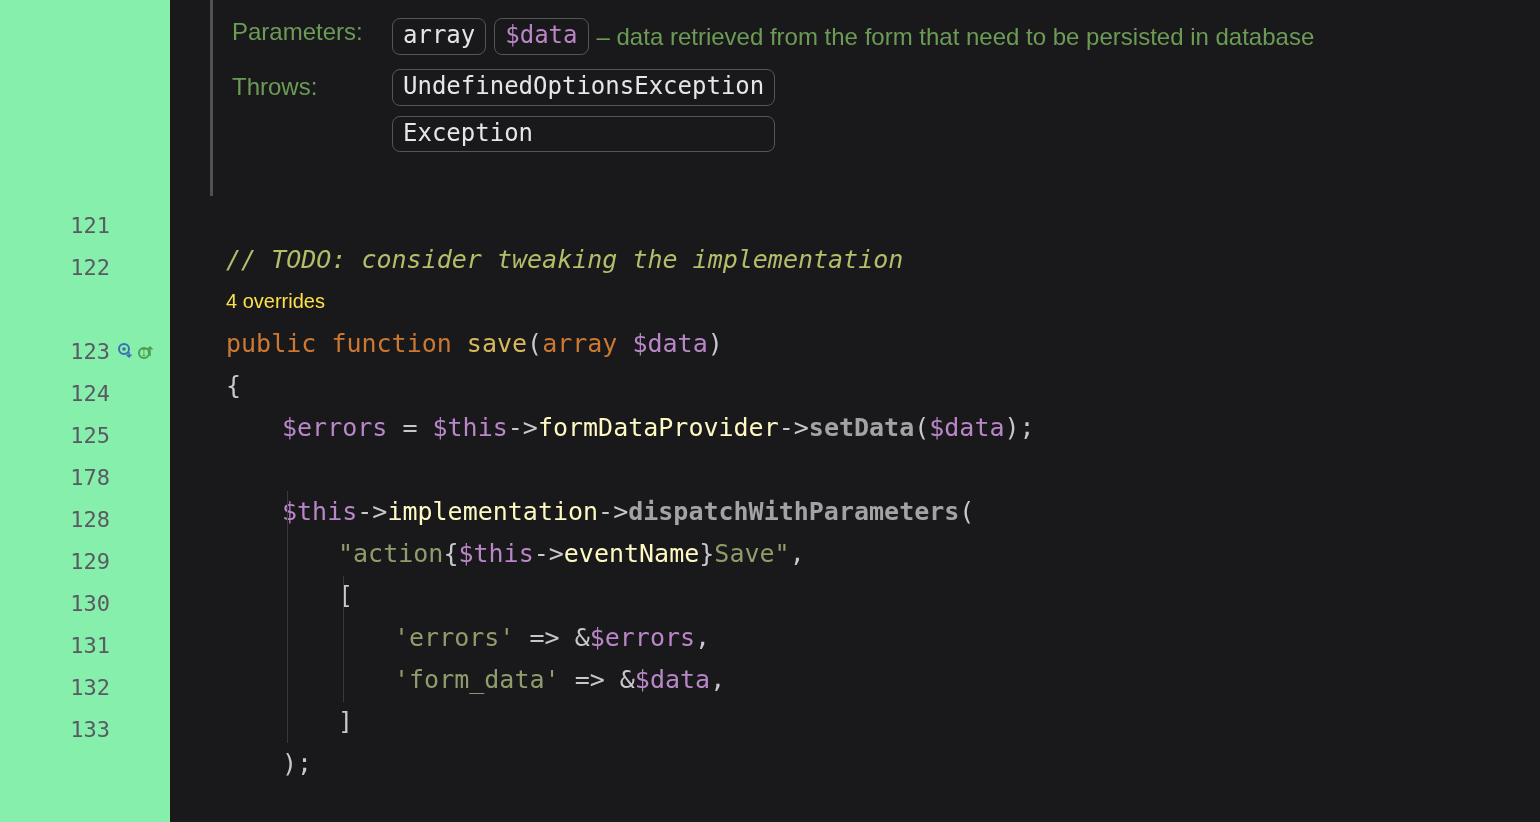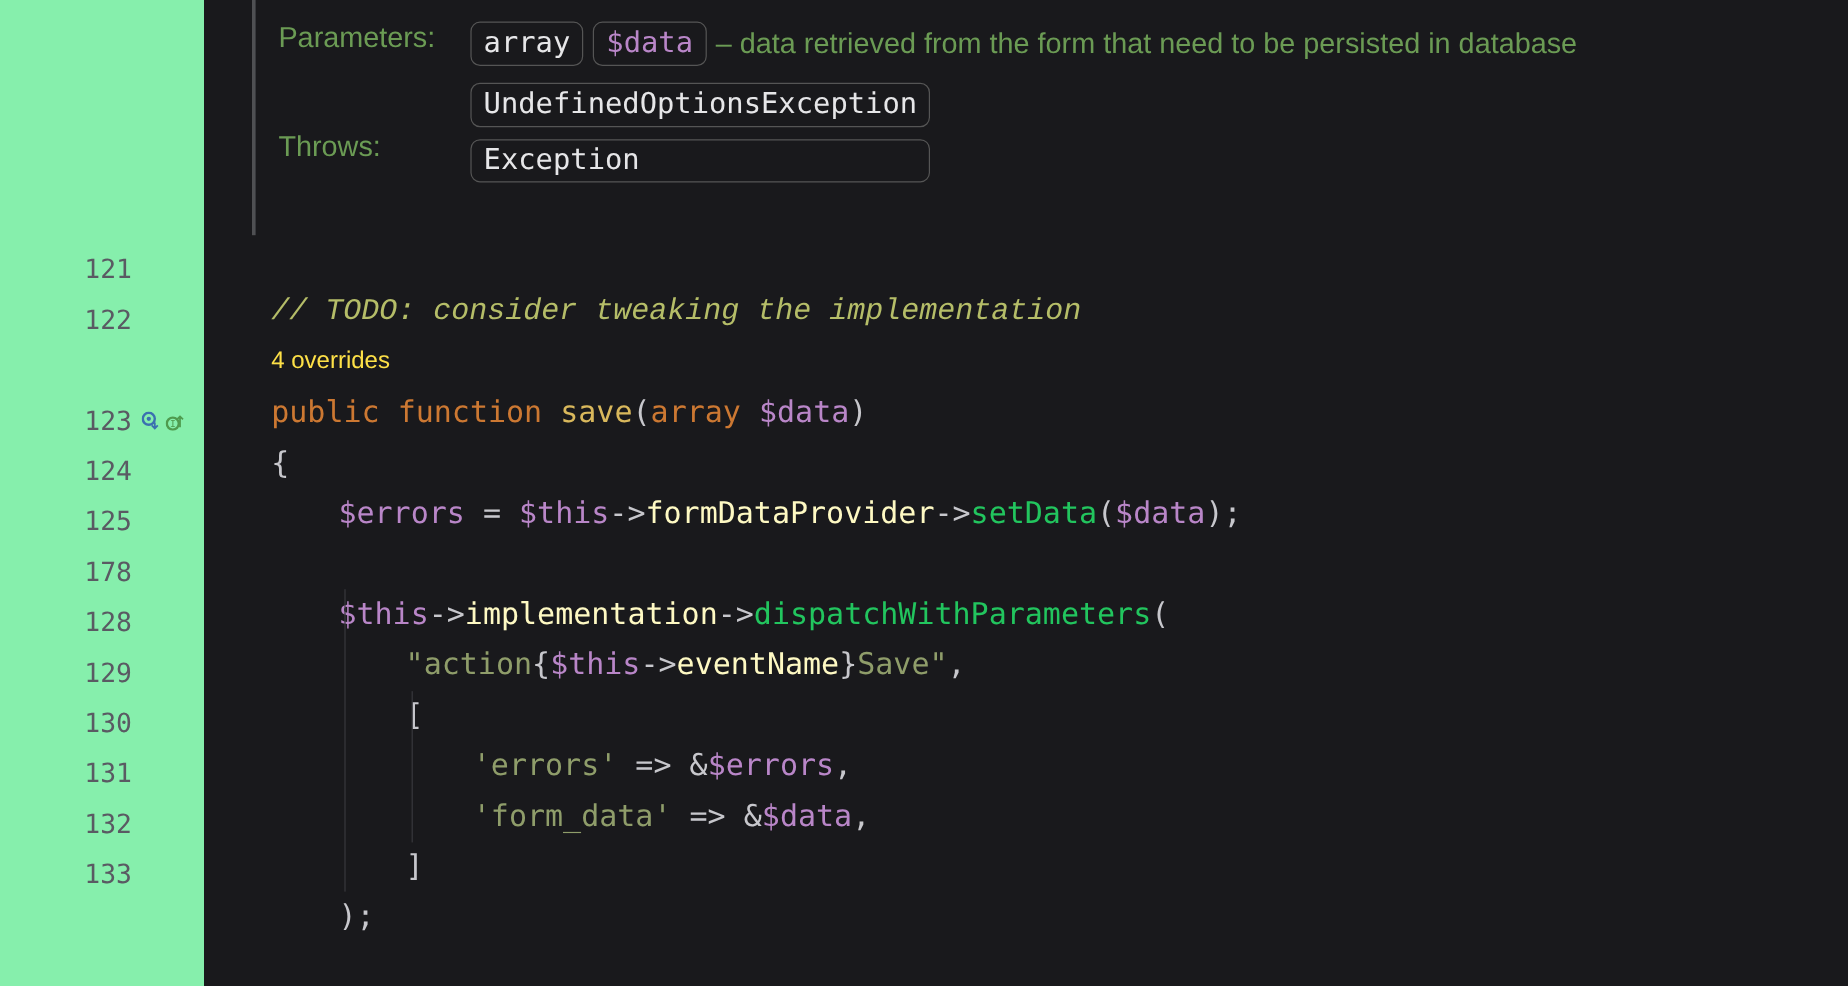--- a/index.html
+++ b/index.html
@@ -6,42 +6,42 @@
   html,body { width:1540px; height:822px; background:#19191c; font-family:ui-monospace,Menlo,Consolas,monospace; overflow:hidden; }
   .editor { display:flex; width:100%; height:100%; }
   .gutter { width:170px; flex:none; padding-top:204px; background:#86efac; position:relative; }
   .gutter .row { height:42px; display:flex; align-items:center; justify-content:flex-end; padding-right:60px; color:#5a5a63; font-size:22px; position:relative; }
   .gutter .row .g-icons { position:absolute; right:16px; top:50%; transform:translateY(-50%); display:flex; gap:4px; align-items:center; }
   .code  { flex:1; position:relative; }
   .doc   { position:relative; padding:18px 0 30px 62px; }
   .doc-border { position:absolute; left:40px; top:0; bottom:0; border-left:3px solid #4f5053; }
   .doc-row { display:flex; align-items:flex-start; gap:10px; margin-bottom:14px; }
   .doc-label { color:#6b9b54; font-size:24px; font-family:-apple-system,BlinkMacSystemFont,"Segoe UI",sans-serif; font-weight:500; width:150px; flex:none; }
-  .throws .doc-label { padding-top:4px;margin-top:36px; }
+  .throws .doc-label { padding-top:4px; }
   .tags { display:flex; flex-wrap:wrap; gap:6px 8px; align-items:center; }
   .tag  { border:1.5px solid #555; border-radius:8px; padding:2px 10px 4px 10px; font-size:24px; line-height:1.2; }
   .tag-white  { color:#e6e6e8; }
   .tag-purple { color:#b986c8; }
   .doc-text { color:#6b9b54; font-size:24px; font-family:-apple-system,BlinkMacSystemFont,"Segoe UI",sans-serif; font-weight:500; line-height:1.3; }
   .excol { display:flex; flex-direction:column; gap:10px; }
 
   .cline { height:42px; display:flex; align-items:center; font-size:25px; padding-left:0; white-space:pre; }
   .ind1 { padding-left:56px; }
   .ind2 { padding-left:112px; }
   .ind3 { padding-left:168px; }
   .ind4 { padding-left:224px; }
 
-  .c-comment  { color:#b5bd68; font-style:italic;font-family:Liberation Mono, monospace; }
+  .c-comment  { color:#b5bd68; font-style:italic; }
   .c-keyword  { color:#cc7832; }
   .c-func     { color:#d9b85c; }
   .c-type     { color:#cc7832; }
   .c-var      { color:#b986c8; }
   .c-punct    { color:#c7c7cc; }
   .c-arrow    { color:#c7c7cc; }
-  .c-method   { color:#22c55e; }
+  .c-method   { color:#a3a3a3;font-weight:bold; }
   .c-prop     { color:#fef9c3; }
   .c-str      { color:#8f9d6a; }
   .c-strdq    { color:#8f9d6a; }
 
   .inlay { height:42px; display:flex; align-items:center; padding-left:56px; font-family:-apple-system,BlinkMacSystemFont,"Segoe UI",sans-serif; color:#fde047; font-size:20px; font-weight:500; }
 
   .iguide { position:absolute; border-left:1.5px solid #39393d; top:0; bottom:0; }
 
   .ico-override svg, .ico-impl svg { display:block; }
 </style>

